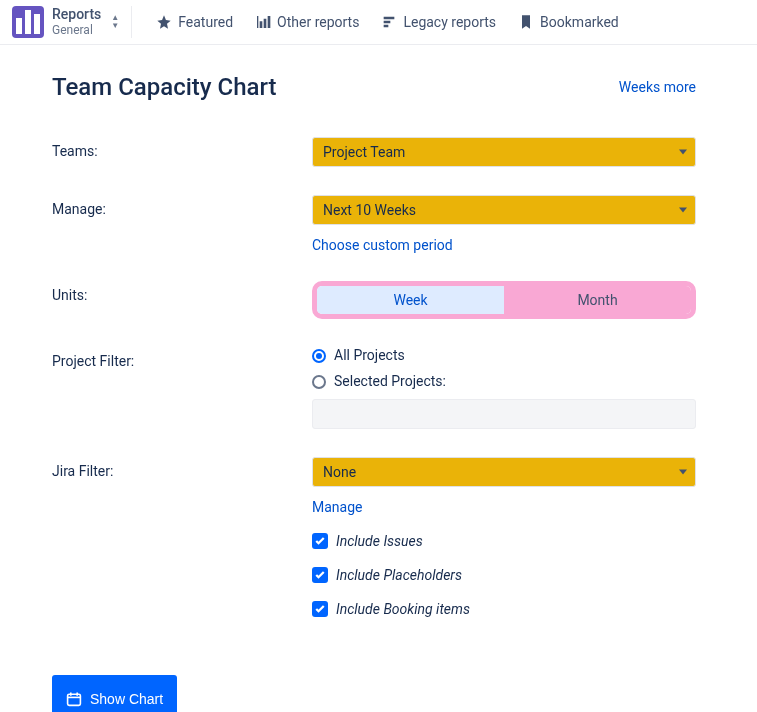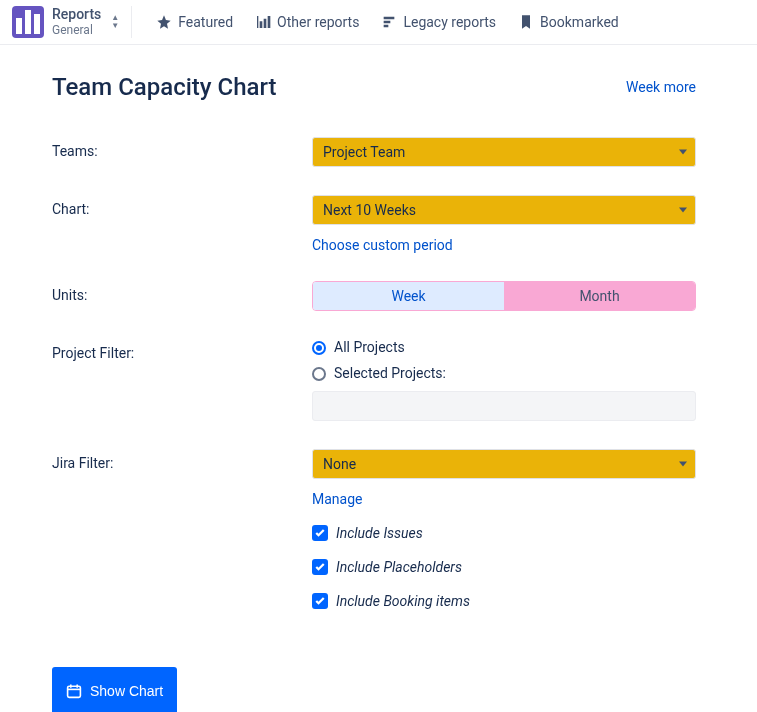--- a/index.html
+++ b/index.html
@@ -17,21 +17,21 @@
 .content { padding: 28px 44px 44px 52px; max-width: 740px; }
 .title-row { display: flex; justify-content: space-between; align-items: center; margin-bottom: 36px; }
 .page-title { font-size: 24px; font-weight: 500; color: #172B4D; }
 .link { color: #0052CC; cursor: pointer; font-size: 14px; }
 .form-row { display: flex; align-items: flex-start; margin-bottom: 28px; margin-top: 16px; }
 .form-label { width: 260px; padding-top: 6px; color: #172B4D; font-size: 14px; }
 .form-control { flex: 1; }
 .select { width: 100%; border: 1px solid #dfe1e6; border-radius: 3px; padding: 6px 28px 6px 10px; font-size: 14px; color: #172B4D; background: #eab308; position: relative; cursor: pointer; }
 .select::after { content: ""; position: absolute; right: 8px; top: 50%; transform: translateY(-50%); border-left: 4px solid transparent; border-right: 4px solid transparent; border-top: 5px solid #42526E; }
 .helper-link { margin-top: 12px; display: inline-block; }
-.toggle { display: flex; border: 1px solid #f9a8d4; border-radius: 4px; overflow: hidden; width: 100%; justify-content: flex-end; }
+.toggle { display: flex; border: 5px solid #f9a8d4; border-radius: 10px; overflow: hidden; width: 100%; justify-content: flex-end; }
 .toggle-btn { flex: 1; text-align: center; padding: 6px 0; cursor: pointer; font-size: 14px; color: #42526E; background: #f9a8d4; }
 .toggle-btn.active { background: #deebff; color: #0052CC; }
 .radio-row { display: flex; align-items: flex-end; gap: 8px; margin-bottom: 10px; cursor: pointer; }
 .radio { width: 14px; height: 14px; border-radius: 50%; border: 2px solid #6B778C; display: inline-block; position: relative; flex-shrink:0; }
 .radio.checked { border-color: #0065FF; }
 .radio.checked::after { content: ""; width: 6px; height: 6px; background: #0065FF; border-radius: 50%; position: absolute; top: 50%; left: 50%; transform: translate(-50%, -50%); }
 .disabled-box { margin-top: 6px; width: 100%; height: 30px; background: #f4f5f7; border: 1px solid #ebecf0; border-radius: 3px; }
 .check-row { display: flex; align-items: center; gap: 8px; margin-top: 18px; cursor: pointer; font-style: italic; }
 .check { width: 16px; height: 16px; background: #0065FF; border-radius: 3px; display: flex; align-items: center; justify-content: center; flex-shrink:0; }
 .check svg { width: 12px; height: 12px; stroke: #fff; stroke-width: 3; fill: none; }
@@ -83,34 +83,34 @@
           <path d="M6 2h12v20l-6-4-6 4z"></path>
         </svg>
       <span>Bookmarked</span>
     </div>
   </div>
 </div>
 
 <div class="content">
   <div class="title-row">
     <h1 class="page-title">Team Capacity Chart</h1>
-    <a class="link">Week more</a>
+    <a class="link">Weeks more</a>
   </div>
 
   <div class="form-row">
     <div class="form-label">Teams:</div>
     <div class="form-control">
       <div class="select">
         <span>Project Team</span>
       </div>
     </div>
   </div>
 
   <div class="form-row">
-    <div class="form-label">Chart:</div>
+    <div class="form-label">Manage:</div>
     <div class="form-control">
       <div class="select">
         <span>Next 10 Weeks</span>
       </div>
       <a class="link helper-link">Choose custom period</a>
     </div>
   </div>
 
   <div class="form-row">
     <div class="form-label">Units:</div>

